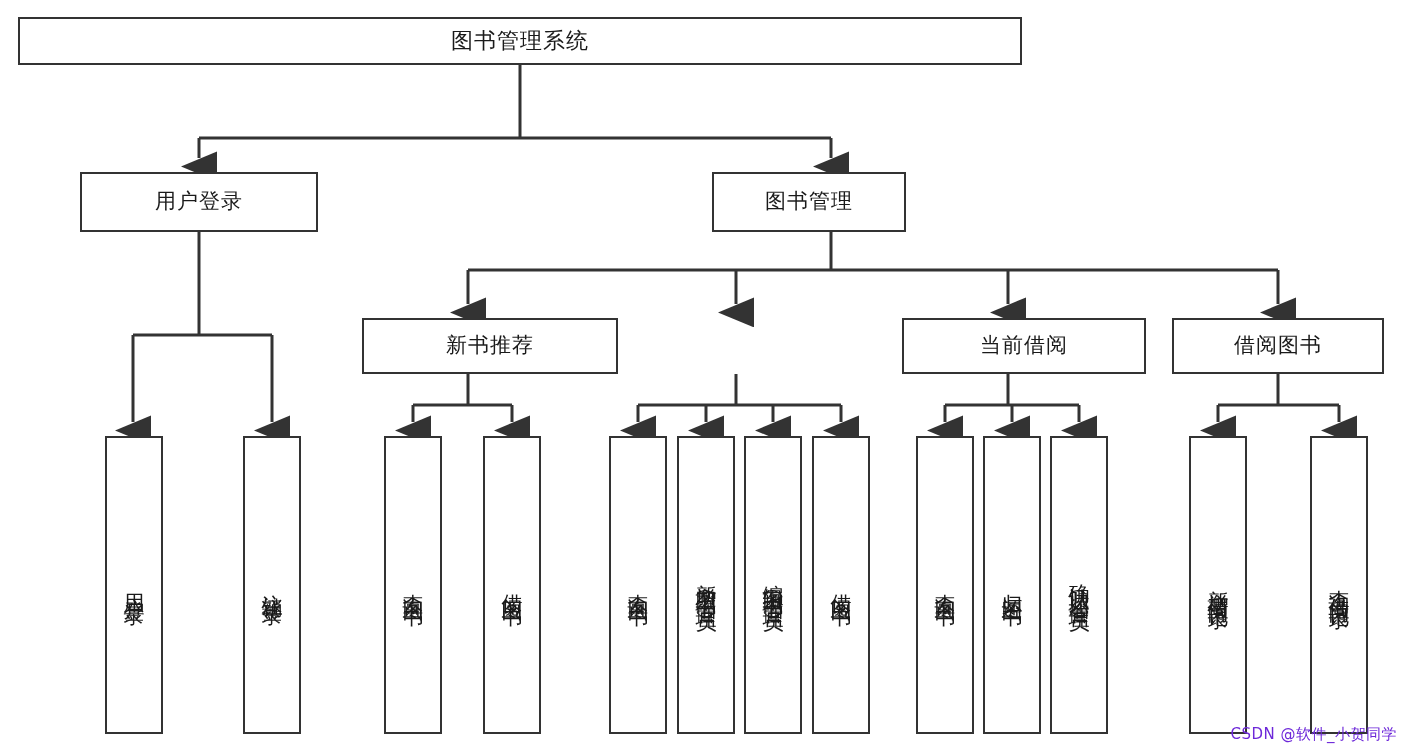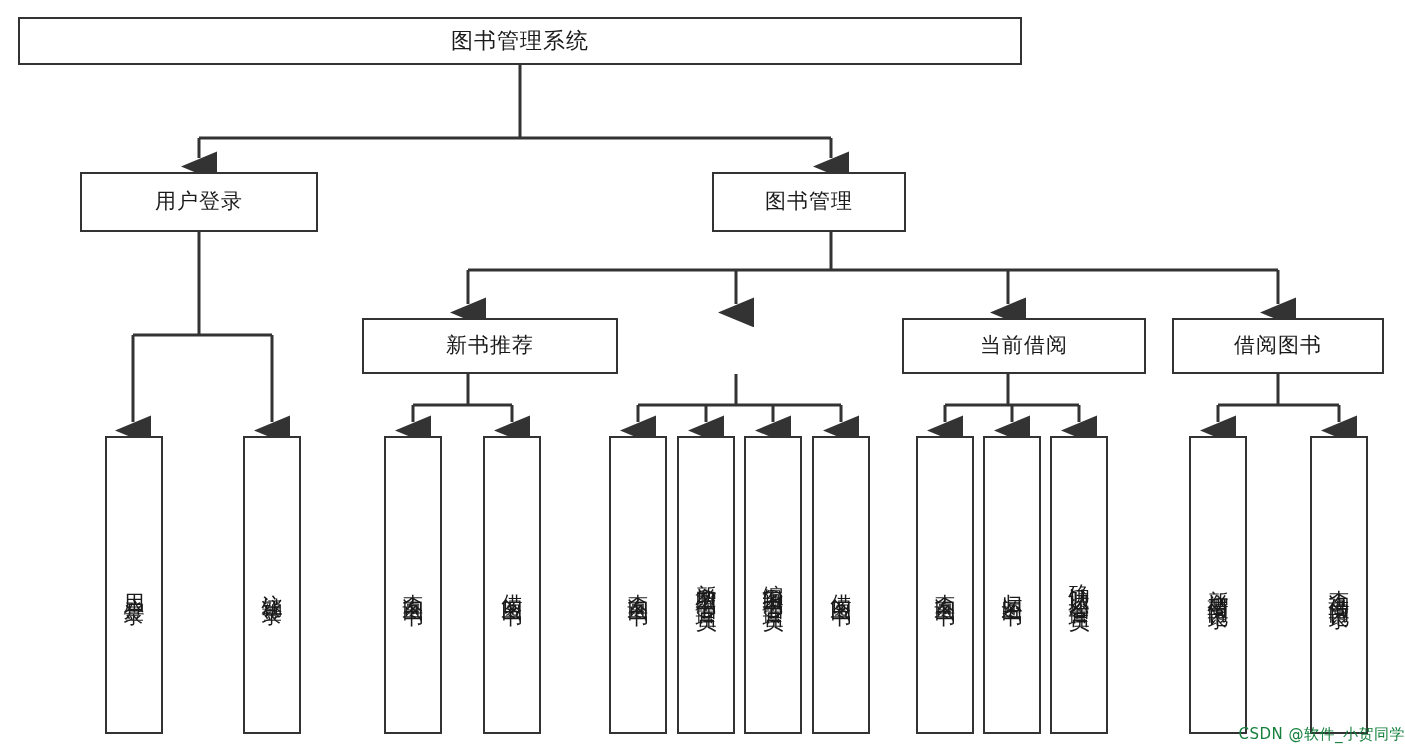--- a/index.html
+++ b/index.html
@@ -52,24 +52,24 @@
     padding-top: 4px;
     padding-bottom: 4px;
     white-space: nowrap;
   }
   .node.vertical > span {
     writing-mode: vertical-rl;
     text-orientation: upright;
   }
   .watermark {
     position: absolute;
-    right: 0;
+    right: 8px;
     bottom: 3px;
     font-size: 15px;
-    color: #15803d;
+    color: #6d28d9;
     letter-spacing: 0.5px;
     white-space: nowrap;
     user-select: none;
   }
 </style>
 </head>
 <body>
 
 <div id="canvas">
 

